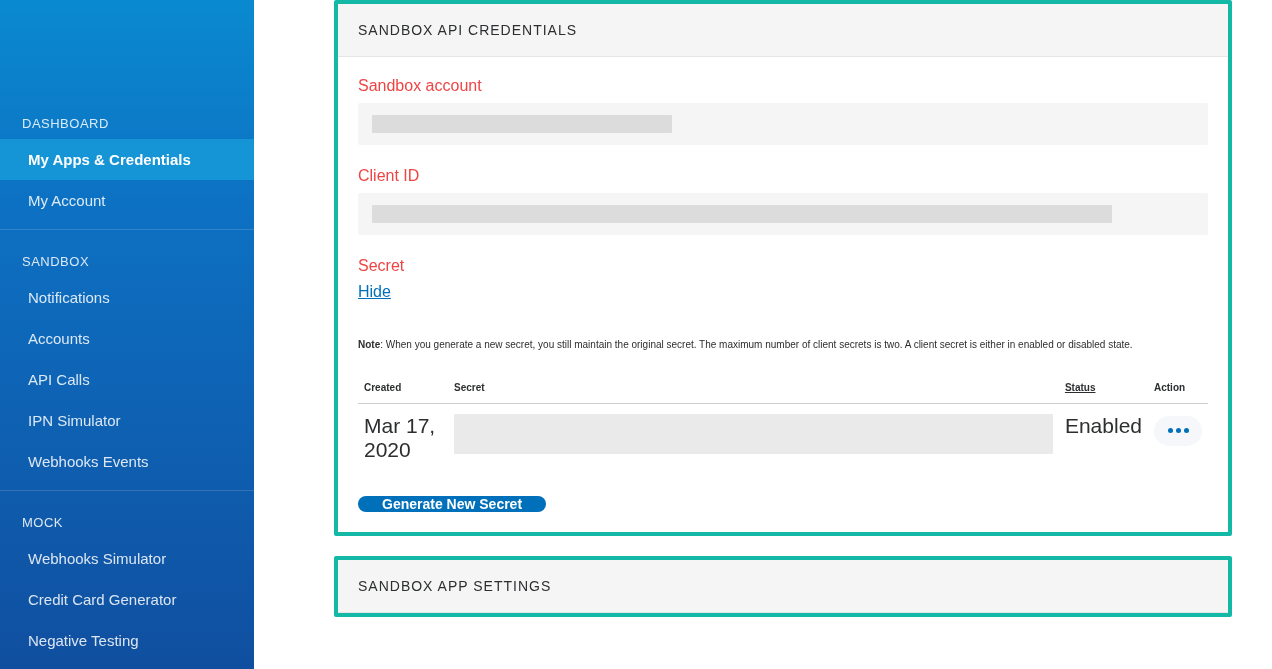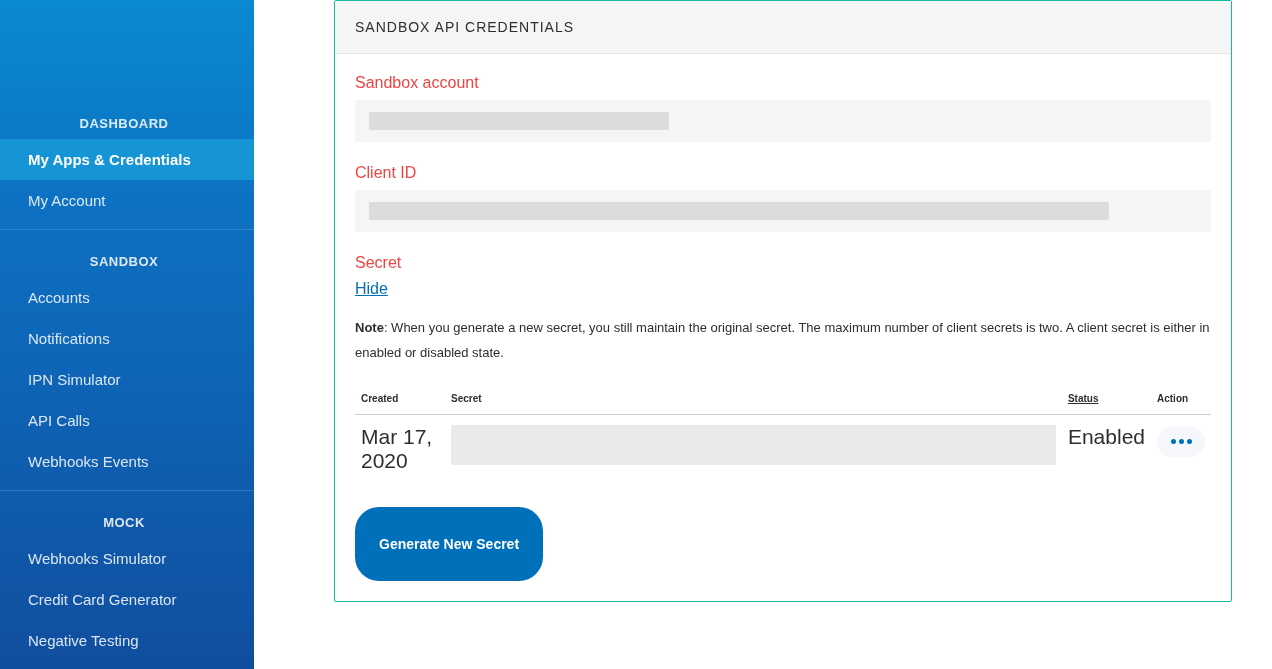--- a/index.html
+++ b/index.html
@@ -19,25 +19,24 @@
       background: linear-gradient(180deg, #0a8ad0 0%, #0d71c3 30%, #104e9f 100%);
       color: #ffffff;
       flex-shrink: 0;
       padding-top: 60px;
     }
     .sidebar-logo {
       height: 40px;
     }
     .sidebar-section-header {
       font-size: 13px;
-      font-weight: 700;
+      font-weight: 400;
       letter-spacing: 0.5px;
       color: rgba(255,255,255,0.85);
       padding: 16px 28px 8px 22px;
-      text-align: center;
     }
     .sidebar-item {
       display: block;
       padding: 12px 22px 12px 28px;
       font-size: 15px;
       color: rgba(255,255,255,0.85);
       cursor: pointer;
     }
     .sidebar-item.active {
       background: #1695d6;
@@ -50,21 +49,21 @@
     }
 
     .main {
       flex: 1;
       background: #ffffff;
       padding: 0 40px 40px 80px;
       overflow: visible;
     }
 
     .card {
-      border: 1px solid #14b8a6;
+      border: 4px solid #14b8a6;
       border-radius: 2px;
       margin-bottom: 20px;
       background: #ffffff;
     }
     .card:first-child {
       margin-top: 0;
     }
     .card-header {
       background: #f5f5f5;
       padding: 18px 20px;
@@ -102,24 +101,24 @@
     .redacted-bar.w1 { width: 300px; }
     .redacted-bar.w2 { width: 740px; }
 
     .link-hide {
       color: #0070ba;
       text-decoration: underline;
       font-size: 16px;
       cursor: pointer;
     }
     .note-text {
-      font-size: 13px;
+      font-size: 10px;
       line-height: 1.9;
       color: #2c2e2f;
-      margin-top: 18px;
+      margin-top: 34px;
       margin-bottom: 20px;
     }
     .note-text b { font-weight: 600; }
 
     .secrets-table {
       width: 100%;
       border-collapse: collapse;
     }
     .secrets-table th {
       text-align: left;
@@ -160,45 +159,45 @@
       height: 5px;
       border-radius: 50%;
       background: #0070ba;
     }
 
     .btn-primary {
       background: #0070ba;
       color: #ffffff;
       border: none;
       border-radius: 24px;
-      padding: 29px 24px;
+      padding: 0 24px;
       font-size: 14px;
       font-weight: 600;
       cursor: pointer;
       margin-top: 24px;
     }
   </style>
 </head>
 <body>
 
 <div class="app">
   <nav class="sidebar">
     <div class="sidebar-logo"></div>
 
     <div class="sidebar-section-header">DASHBOARD</div>
     <a class="sidebar-item active">My Apps &amp; Credentials</a>
     <a class="sidebar-item">My Account</a>
 
     <div class="sidebar-divider"></div>
 
     <div class="sidebar-section-header">SANDBOX</div>
+    <a class="sidebar-item">Notifications</a>
     <a class="sidebar-item">Accounts</a>
-    <a class="sidebar-item">Notifications</a>
+    <a class="sidebar-item">API Calls</a>
     <a class="sidebar-item">IPN Simulator</a>
-    <a class="sidebar-item">API Calls</a>
     <a class="sidebar-item">Webhooks Events</a>
 
     <div class="sidebar-divider"></div>
 
     <div class="sidebar-section-header">MOCK</div>
     <a class="sidebar-item">Webhooks Simulator</a>
     <a class="sidebar-item">Credit Card Generator</a>
     <a class="sidebar-item">Negative Testing</a>
   </nav>
 
@@ -255,15 +254,18 @@
                 </button>
               </td>
             </tr>
           </tbody>
         </table>
 
         <button class="btn-primary">Generate New Secret</button>
       </div>
     </section>
 
+    <section class="card">
+      <div class="card-header">SANDBOX APP SETTINGS</div>
+    </section>
 
   </main>
 </div>
 
 </body></html>

